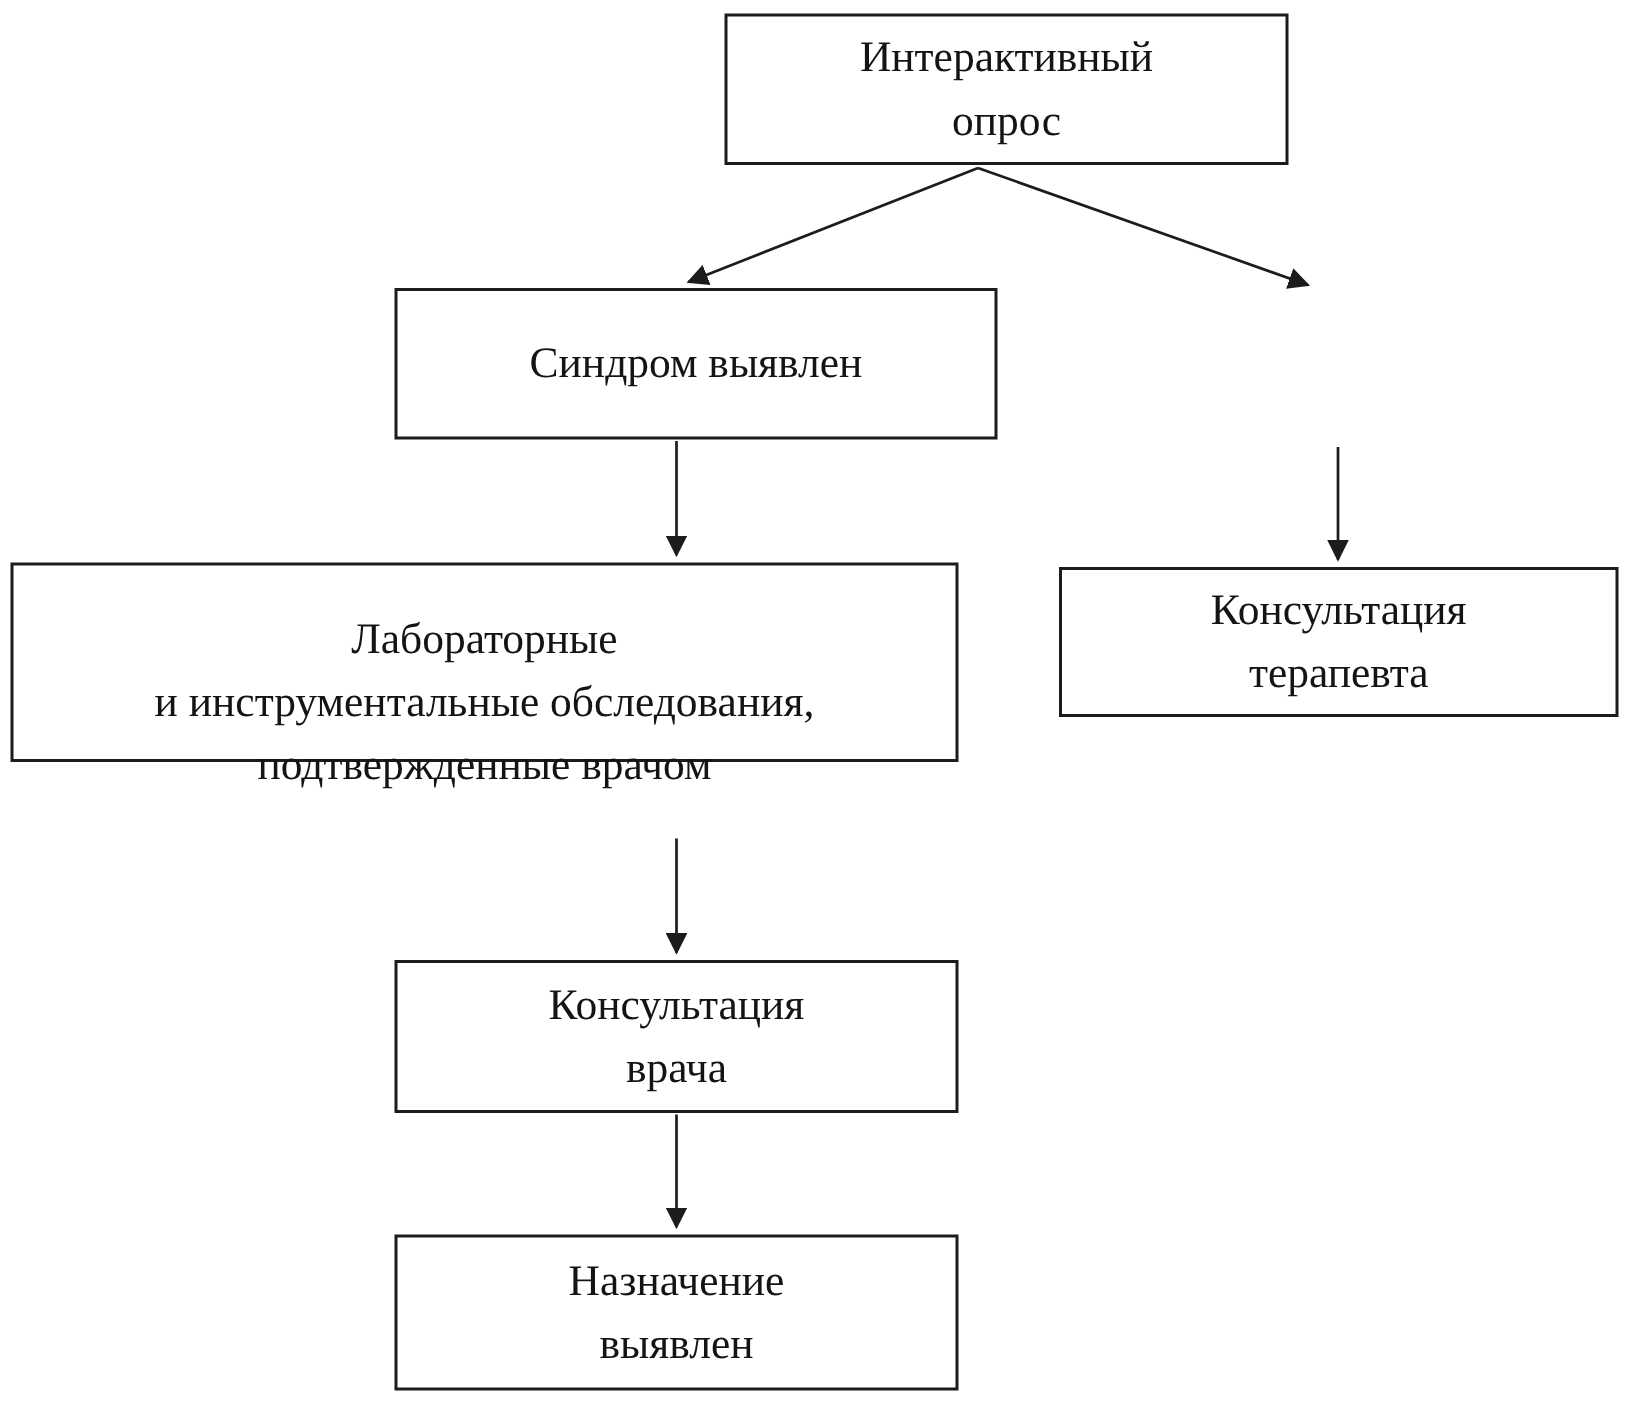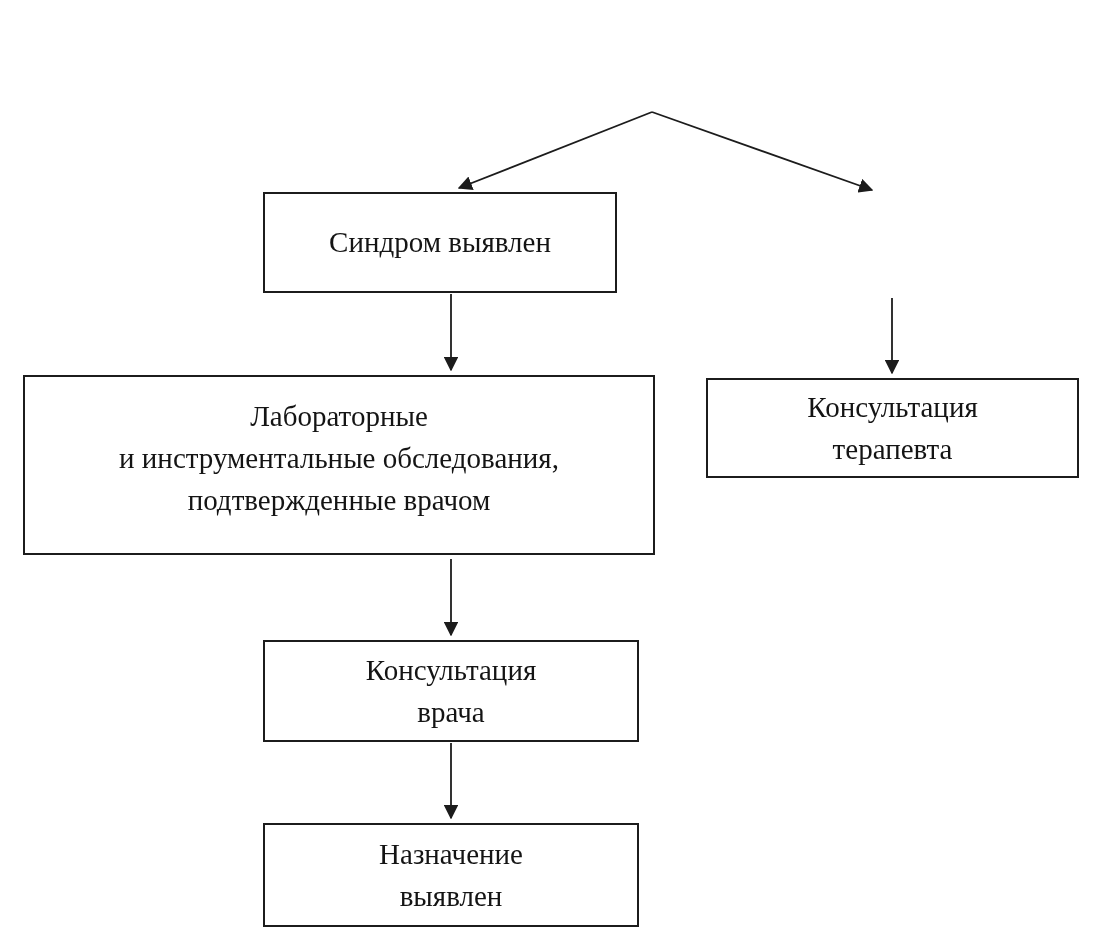--- a/index.html
+++ b/index.html
@@ -32,23 +32,23 @@
     display: flex;
     align-items: center;
     justify-content: center;
     text-align: center;
     white-space: pre-line;
     font-size: 29px;
     line-height: 1.45;
     padding: 4px 8px;
   }
   .node-survey            { left: 483px; top: 9px;   width: 376px; height: 101px; }
-  .node-syndrome-detected { left: 263px; top: 192px; width: 354px; height: 101px; }
+  .node-syndrome-detected { left: 263px; top: 192px; width: 402px; height: 101px; }
   .node-syndrome-not-detected { left: 706px; top: 194px; width: 373px; height: 103px; }
-  .node-lab-exams         { left: 7px;   top: 375px; width: 632px; height: 180px; align-items: flex-start; padding-top: 18px; margin-left: 16px; }
+  .node-lab-exams         { left: 7px;   top: 375px; width: 632px; height: 133px; align-items: flex-start; padding-top: 28px; }
   .node-therapist-consult { left: 706px; top: 378px; width: 373px; height: 100px; }
   .node-doctor-consult    { left: 263px; top: 640px; width: 376px; height: 102px; }
   .node-treatment         { left: 263px; top: 823px; width: 376px; height: 104px; }
 </style>
 </head>
 <body>
 
 <div class="canvas">
 
   <svg class="arrows" viewBox="0 0 1095 941" xmlns="http://www.w3.org/2000/svg">
@@ -58,20 +58,22 @@
       </marker>
     </defs>
     <path d="M652,112 L459,188" stroke="#1c1c1c" stroke-width="1.8" fill="none" marker-end="url(#arrowhead)"></path>
     <path d="M652,112 L872,190" stroke="#1c1c1c" stroke-width="1.8" fill="none" marker-end="url(#arrowhead)"></path>
     <path d="M451,294 L451,370" stroke="#1c1c1c" stroke-width="1.8" fill="none" marker-end="url(#arrowhead)"></path>
     <path d="M892,298 L892,373" stroke="#1c1c1c" stroke-width="1.8" fill="none" marker-end="url(#arrowhead)"></path>
     <path d="M451,559 L451,635" stroke="#1c1c1c" stroke-width="1.8" fill="none" marker-end="url(#arrowhead)"></path>
     <path d="M451,743 L451,818" stroke="#1c1c1c" stroke-width="1.8" fill="none" marker-end="url(#arrowhead)"></path>
   </svg>
 
+  <div class="node node-survey">Интерактивный
+опрос</div>
 
   <div class="node node-syndrome-detected">Синдром выявлен</div>
 
 
   <div class="node node-lab-exams">Лабораторные
 и инструментальные обследования,
 подтвержденные врачом</div>
 
   <div class="node node-therapist-consult">Консультация
 терапевта</div>

